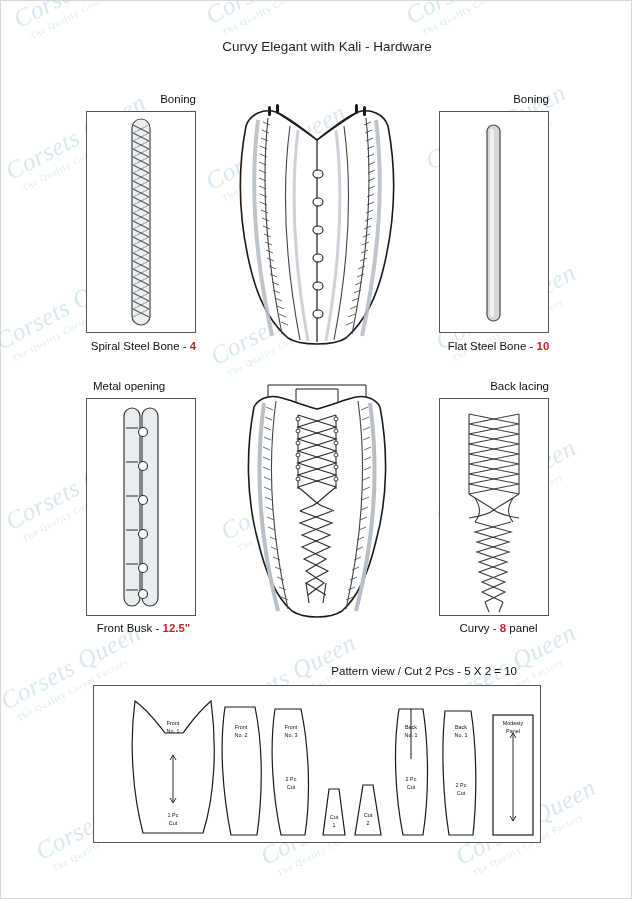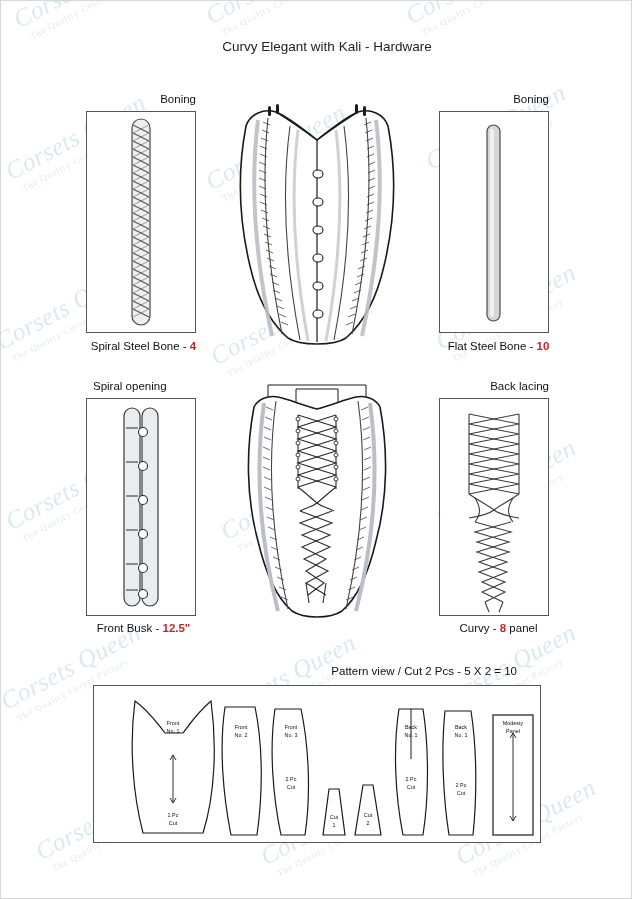--- a/index.html
+++ b/index.html
@@ -202,21 +202,21 @@
     </g>
 
     <g fill="#1a1a1a">
       <rect x="62" y="10" width="3" height="10" rx="1.5"></rect>
       <rect x="70" y="8" width="3" height="10" rx="1.5"></rect>
       <rect x="149" y="8" width="3" height="10" rx="1.5"></rect>
       <rect x="157" y="10" width="3" height="10" rx="1.5"></rect>
     </g>
   </svg>
 
-  <div class="label-top" style="left:80px;top:379px;width:125px;text-align:left;padding-left:12px;">Spiral opening</div>
+  <div class="label-top" style="left:80px;top:379px;width:125px;text-align:left;padding-left:12px;">Metal opening</div>
   <div class="box" style="left:85px;top:397px;width:110px;height:218px;"></div>
   <svg style="position:absolute;left:85px;top:397px;" width="110" height="218" viewBox="0 0 110 218">
     <rect x="38" y="10" width="16" height="198" rx="8" fill="#e9edf0" stroke="#3a3a3a" stroke-width="1.2"></rect>
     <rect x="56" y="10" width="16" height="198" rx="8" fill="#e9edf0" stroke="#3a3a3a" stroke-width="1.2"></rect>
     <g fill="#ffffff" stroke="#2a2a2a" stroke-width="1.1">
       <circle cx="57" cy="34" r="4.5"></circle>
       <circle cx="57" cy="68" r="4.5"></circle>
       <circle cx="57" cy="102" r="4.5"></circle>
       <circle cx="57" cy="136" r="4.5"></circle>
       <circle cx="57" cy="170" r="4.5"></circle>

